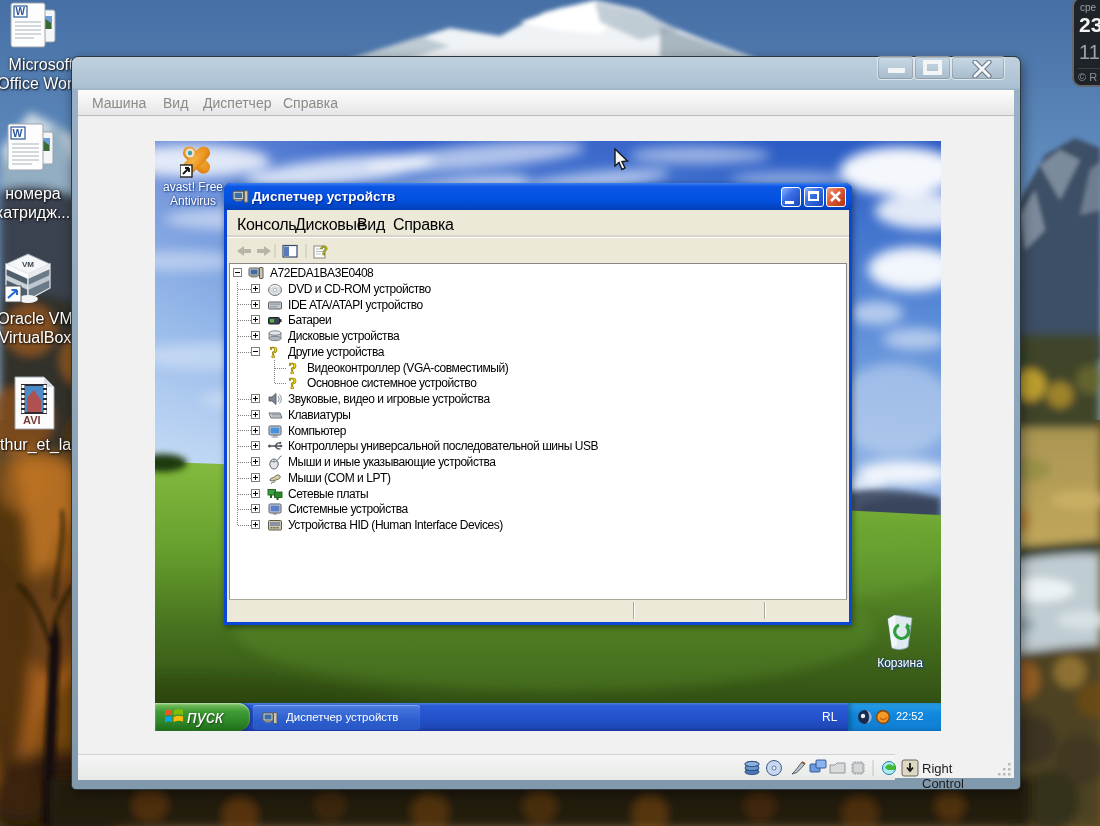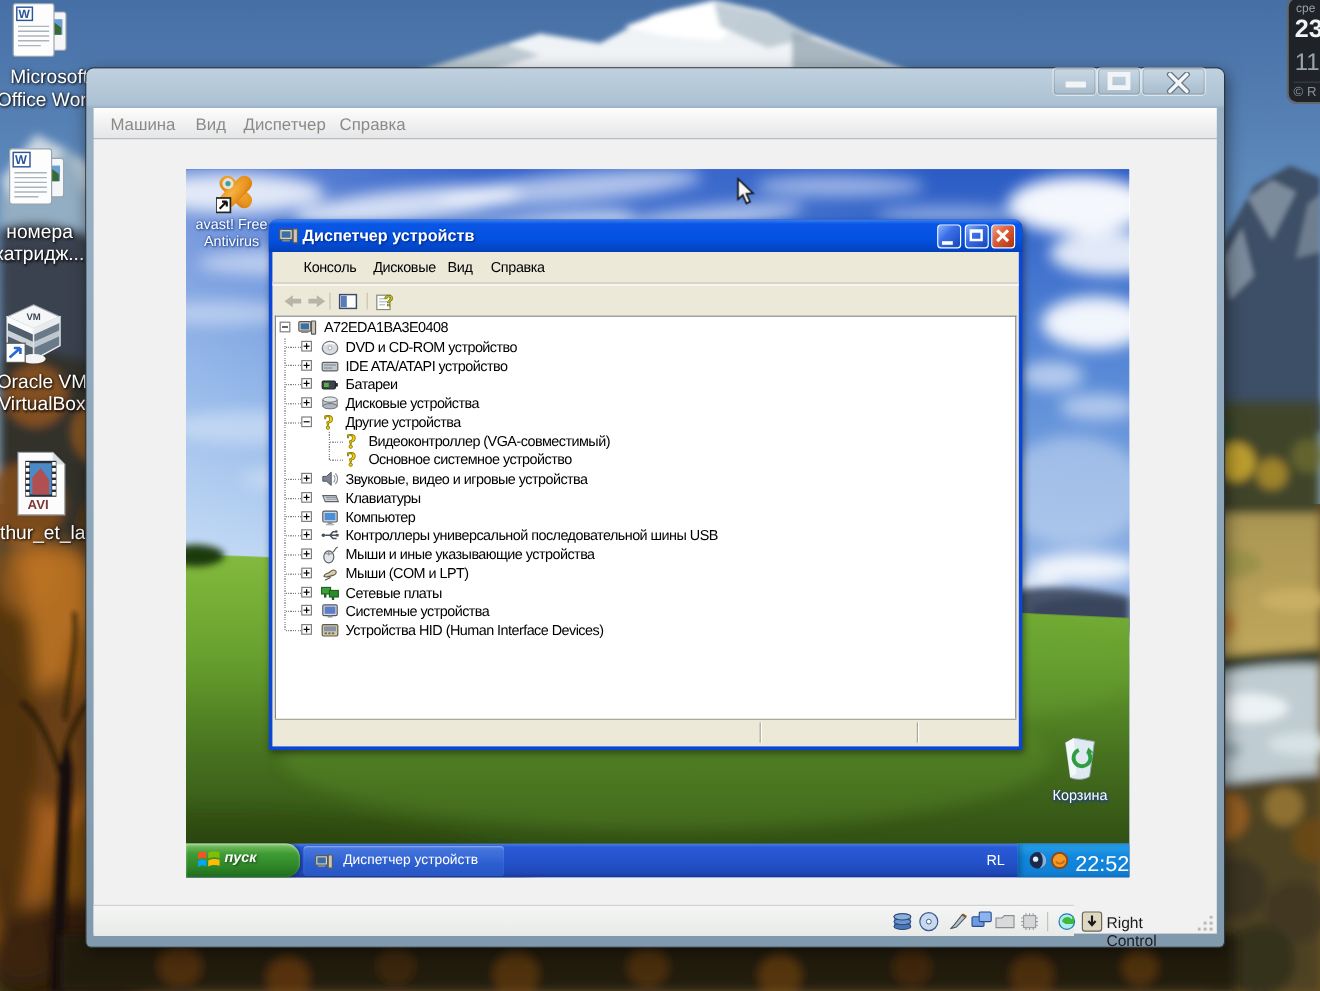--- a/index.html
+++ b/index.html
@@ -24,43 +24,43 @@
 .vbg{position:absolute;color:#f4f6f8;text-shadow:0 1px 1px #5a6b7a, 0 -1px 1px #5a6b7a,1px 0 1px #5a6b7a,-1px 0 1px #5a6b7a;font-weight:bold}
 
 #vbmenu{position:absolute;left:6px;top:33px;width:936px;height:26px;background:linear-gradient(180deg,#fdfdfd,#ededee 70%,#e4e6e8);border-bottom:1px solid #bcbcbc;color:#8c8a86;font-size:14px}
 #vbmenu span{position:absolute;top:5px}
 
 #vbcontent{position:absolute;left:6px;top:59px;width:936px;height:662px;background:#f0f1f0}
 
 #vbstatus{position:absolute;left:6px;top:697px;width:817px;height:26px;background:linear-gradient(180deg,#f4f5f4,#e8eae8);border-top:1px solid #d0d2d0;font-size:13px;color:#1c1c1c}
 #vbstatus .rc{position:absolute;left:844px;top:6px}
 
-#vm{position:absolute;left:77px;top:25px;width:786px;height:590px;overflow:hidden;background:#1d4ed8}
+#vm{position:absolute;left:77px;top:25px;width:786px;height:590px;overflow:hidden;background:#8b5cf6}
 
 #avast{position:absolute;left:25px;top:4px;width:60px;height:62px}
 .vmlabel{position:absolute;color:#fff;text-align:center;font-size:12px;text-shadow:1px 1px 2px #1a3f8c,0 0 2px #1a3f8c;white-space:nowrap}
 
 #xptb{position:absolute;left:0;top:562px;width:786px;height:28px;background:linear-gradient(180deg,#4a7fe2 0,#2a5ad6 3px,#2453cd 14px,#1e47b5 25px,#15359b 28px)}
 #startbtn{position:absolute;left:0;top:0;width:95px;height:28px;border-radius:0 12px 12px 0;background:linear-gradient(180deg,#7ec465 0,#3f9c35 30%,#2e8527 70%,#1e6b1a 100%);box-shadow:inset 0 1px 2px rgba(255,255,255,.5),2px 0 3px rgba(0,0,0,.3)}
-#startbtn .st{position:absolute;left:32px;top:4px;color:#fff;font-weight:bold;font-style:italic;font-size:12px;text-shadow:1px 1px 2px rgba(0,0,0,.5)}
+#startbtn .st{position:absolute;left:32px;top:4px;color:#fff;font-weight:normal;font-style:italic;font-size:18px;text-shadow:1px 1px 2px rgba(0,0,0,.5)}
 #taskbtn{position:absolute;left:98px;top:2px;width:167px;height:25px;border-radius:3px;background:linear-gradient(180deg,#4a7ae0,#2c5ecf 60%,#2857c4);box-shadow:inset 0 1px 1px rgba(255,255,255,.35);color:#fff;font-size:11.5px}
 #taskbtn span{position:absolute;left:33px;top:6px}
 #tray{position:absolute;left:693px;top:0;width:93px;height:28px;background:linear-gradient(180deg,#2aa0ea 0,#1187dd 40%,#0f7ed2 100%);box-shadow:inset 3px 0 4px rgba(0,0,0,.25)}
-#tray .clock{position:absolute;left:48px;top:7px;color:#fff;font-size:18px}
+#tray .clock{position:absolute;left:48px;top:7px;color:#fff;font-size:11px}
 #rl{position:absolute;left:667px;top:7px;color:#fff;font-size:12px}
 
 #dm{position:absolute;left:69px;top:42px;width:628px;height:442px;border-radius:7px 7px 0 0;background:#0a46d8;box-shadow:1px 2px 6px rgba(0,0,0,.45)}
 #dmtitle{position:absolute;left:0;top:0;width:628px;height:27px;border-radius:7px 7px 0 0;background:linear-gradient(180deg,#3a80f2 0,#0a55e4 14%,#0452e2 60%,#0346c6 88%,#0340b8 100%);color:#fff;font-weight:bold;font-size:13.5px}
 #dmtitle .txt{position:absolute;left:28px;top:6px;text-shadow:1px 1px 2px rgba(0,30,120,.9)}
 .xbtn{position:absolute;top:4px;width:20px;height:20px;border:1px solid #fff;border-radius:3px;color:#fff}
 #dmmin{left:557px;background:linear-gradient(135deg,#8cb4f8 0,#3b6fe8 40%,#1747b8 100%)}
 #dmmax{left:580px;background:linear-gradient(135deg,#8cb4f8 0,#3b6fe8 40%,#1747b8 100%)}
 #dmcls{left:602px;background:linear-gradient(135deg,#f0a080 0,#e0603a 40%,#b03010 100%)}
 #dmbody{position:absolute;left:3px;top:27px;width:622px;height:412px;background:#ece9d8}
-#dmmenu{position:absolute;left:16px;top:0;width:622px;height:27px;font-size:12px;color:#000;letter-spacing:-.3px}
+#dmmenu{position:absolute;left:0;top:0;width:622px;height:27px;font-size:16px;color:#000;letter-spacing:-.3px}
 #dmmenu span{position:absolute;top:6px}
 #dmtools{position:absolute;left:0;top:27px;width:622px;height:26px;border-top:1px solid #fff;box-shadow:0 -2px 0 #d8d4c8}
 #dmtree{position:absolute;left:2px;top:53px;width:618px;height:336px;background:#fff;border:1px solid #888;border-bottom:none;overflow:hidden;font-size:12px;color:#000;letter-spacing:-.45px}
 #dmstatus{position:absolute;left:2px;top:389px;width:618px;height:21px;background:#ece9d8;border-top:1px solid #aca899}
 .sep1{position:absolute;top:2px;width:2px;height:17px;border-left:1px solid #aca899;border-right:1px solid #fff}
 
 .trow{position:absolute;left:0;height:16px;line-height:16px;white-space:nowrap}
 .trow .tx{position:absolute;top:0}
 .eb{position:absolute;top:3px;width:9px;height:9px;border:1px solid #7f7f7f;background:#fff}
 .eb i{position:absolute;left:1px;top:3px;width:5px;height:1px;background:#000}

